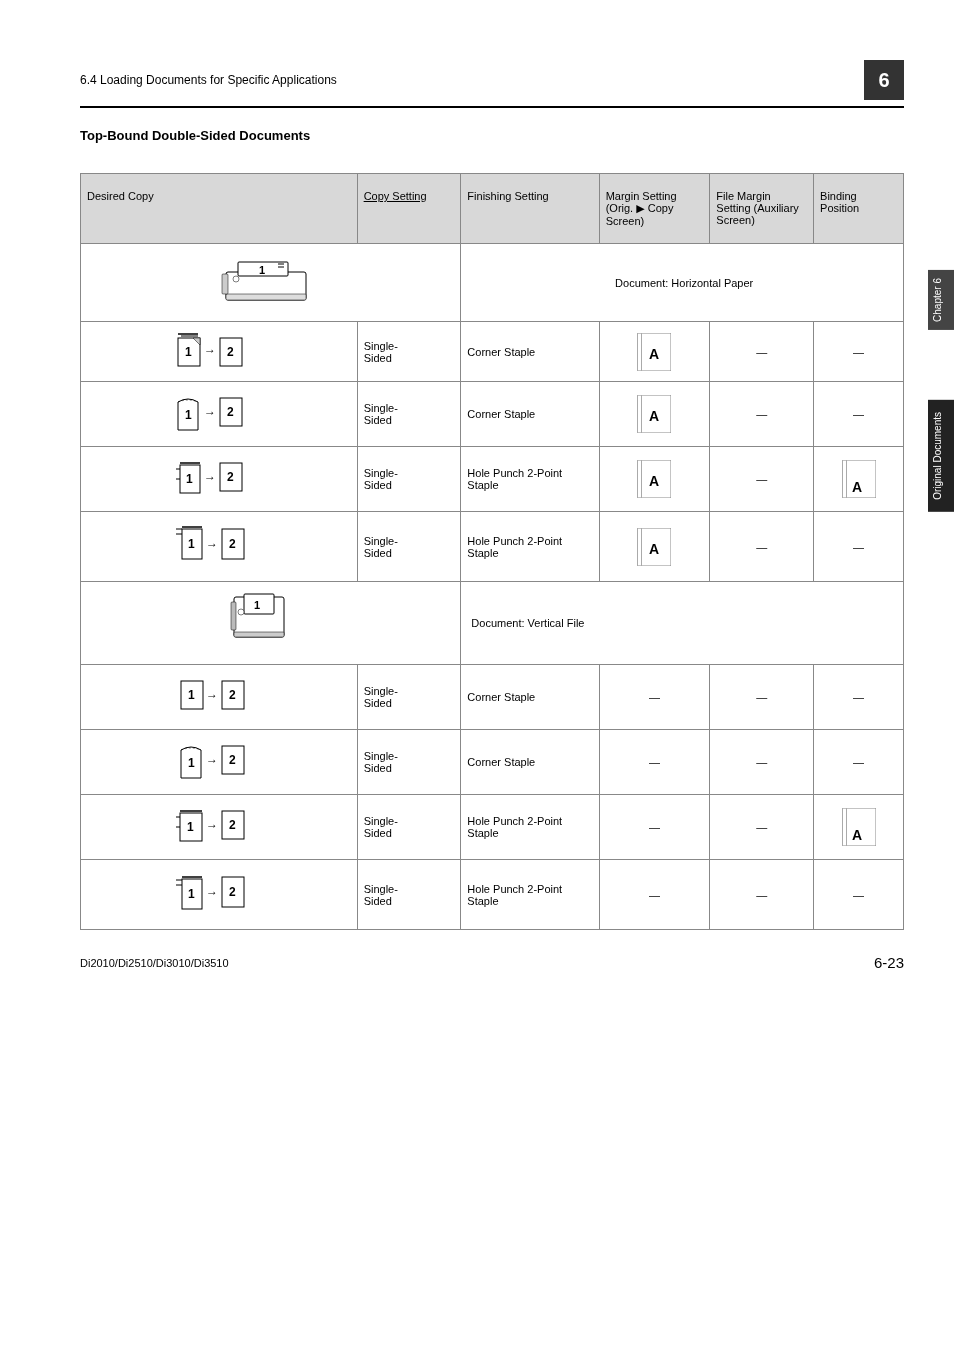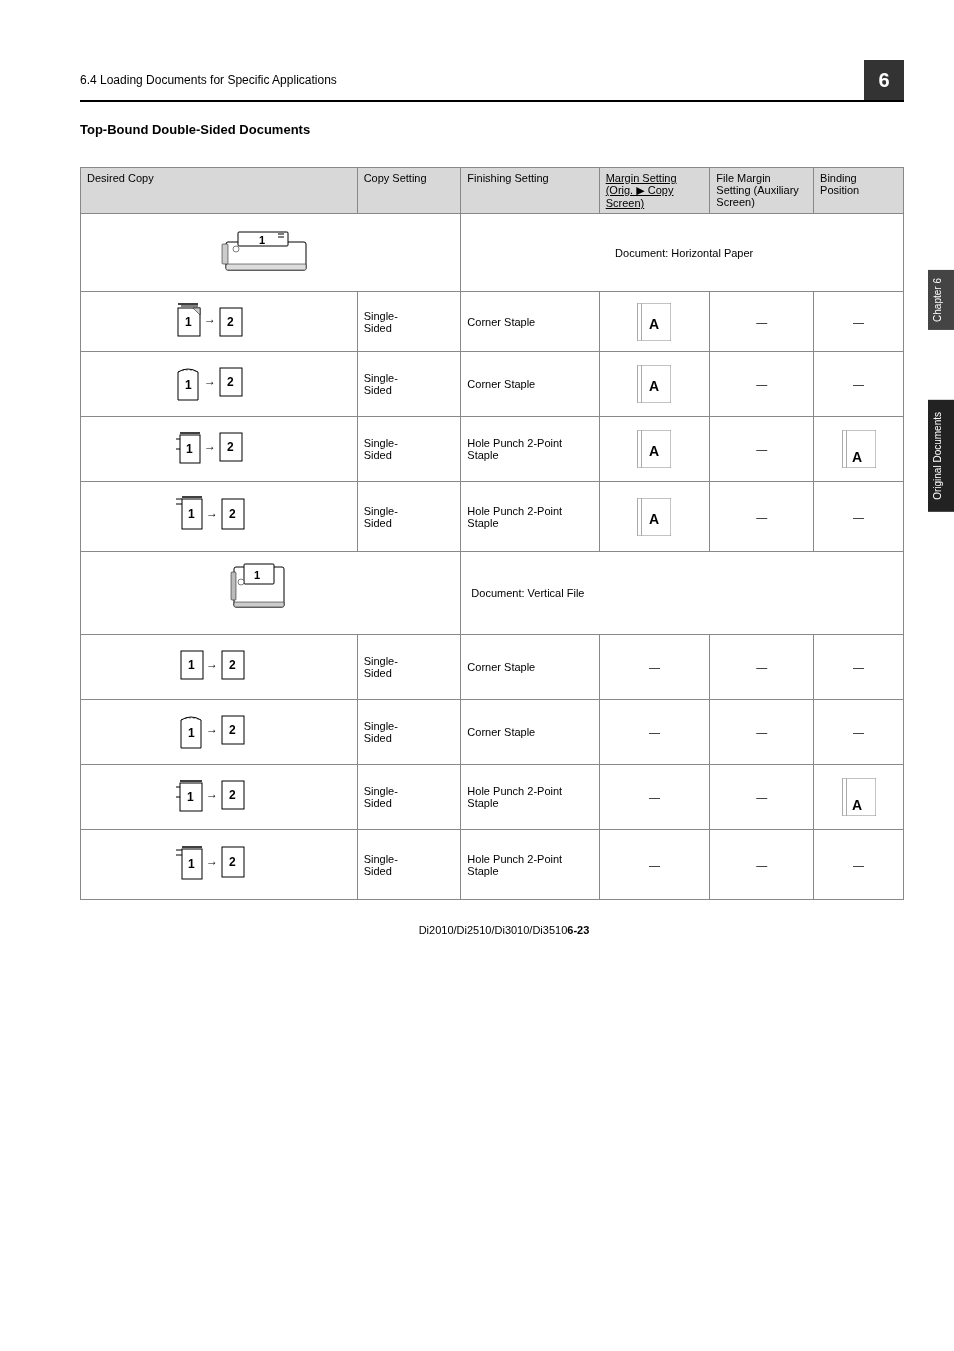--- a/index.html
+++ b/index.html
@@ -19,20 +19,21 @@
       padding: 60px 50px 60px 80px;
       position: relative;
     }
 
     
     .page-header {
       display: flex;
       justify-content: space-between;
       align-items: center;
       border-bottom: 2px solid #000;
+      padding-bottom: 6px;
       margin-bottom: 20px;
     }
     .header-text {
       font-size: 12px;
     }
     .chapter-badge {
       background: #333;
       color: #fff;
       font-size: 20px;
       font-weight: bold;
@@ -69,26 +70,26 @@
       border: 1px solid #888;
     }
     .caption-cell {
       font-size: 11px;
     }
     .header-row td {
       background: #d8d8d8;
       font-weight: normal;
       font-size: 11px;
       vertical-align: top;
-      padding: 4px 6px;
+      padding: 16px 6px;
     }
     .desired-copy-col { width: 200px; }
-    .copy-setting-col { width: 75px; }
+    .copy-setting-col { width: 75px; text-decoration: underline; }
     .finishing-col { width: 100px; margin-left: 48px; }
-    .margin-setting-col { width: 80px; text-decoration: underline; }
+    .margin-setting-col { width: 80px; }
     .file-margin-col { width: 75px; }
     .binding-col { width: 65px; margin-top: 40px; }
 
     
     .copy-illustration {
       display: flex;
       align-items: center;
       justify-content: center;
       padding: 4px;
     }
@@ -108,32 +109,30 @@
 
     
     .em-dash {
       text-align: center;
       color: #000;
     }
 
     
     .page-footer {
       display: flex;
-      justify-content: center;
+      justify-content: space-between;
       align-items: center;
       margin-top: 20px;
       padding-top: 4px;
-      margin-left: 24px;
     }
     .footer-model {
       font-size: 11px;
     }
     .footer-page {
-      font-size: 11px;
-      font-weight: bold;
+      font-size: 15px;
     }
 
     table.main-table tr.data-row:nth-child(even) {
       background: #fff;
     }
 
     .cell-center {
       text-align: center;
     }
   </style>

